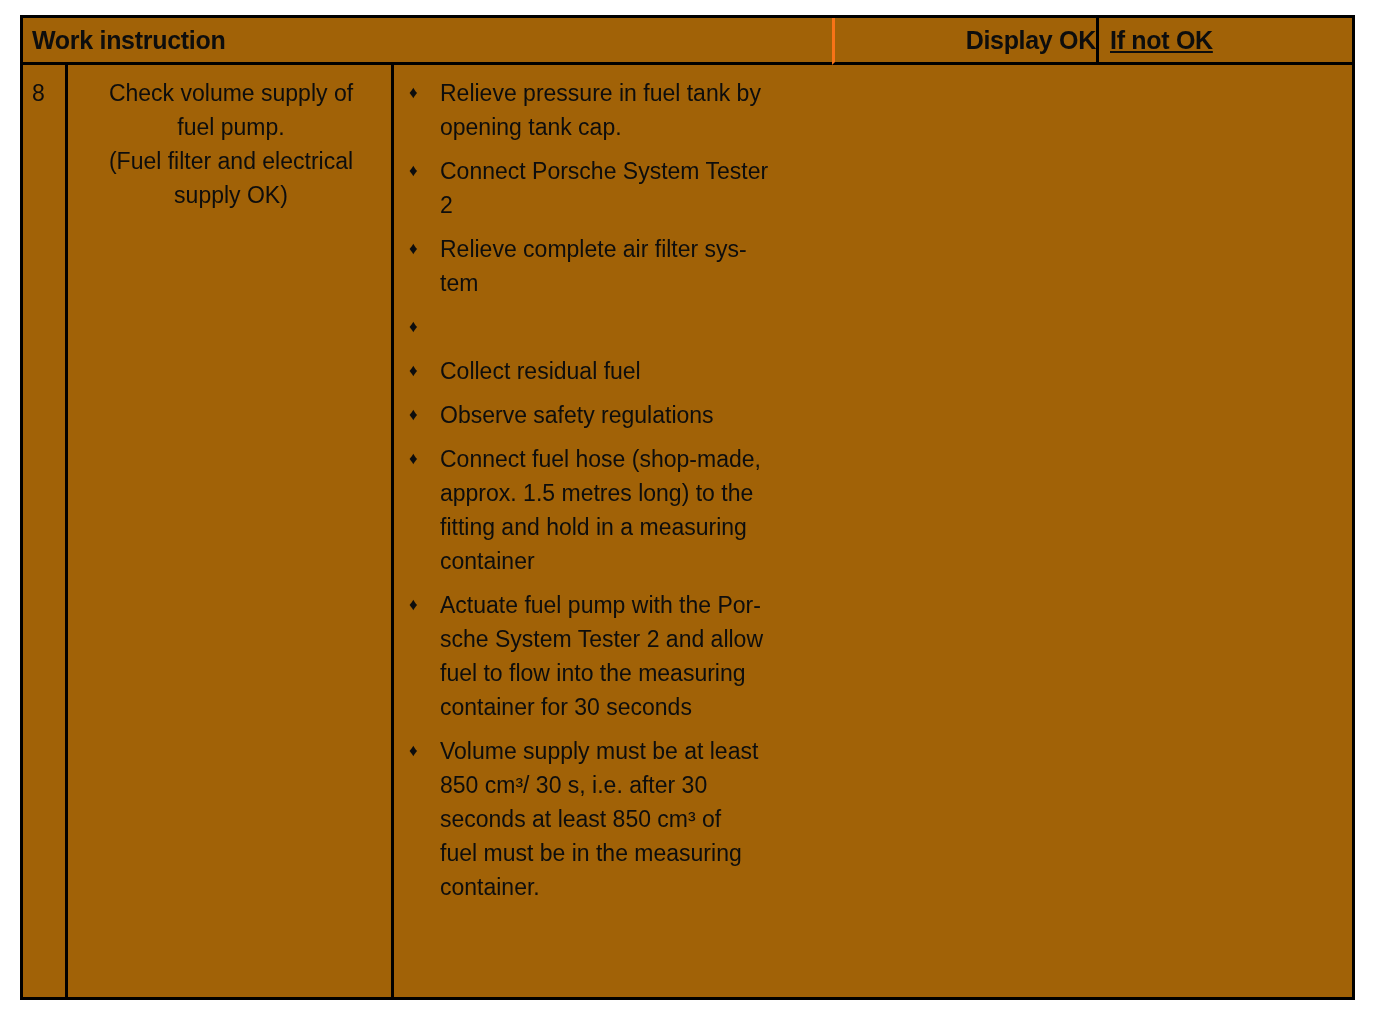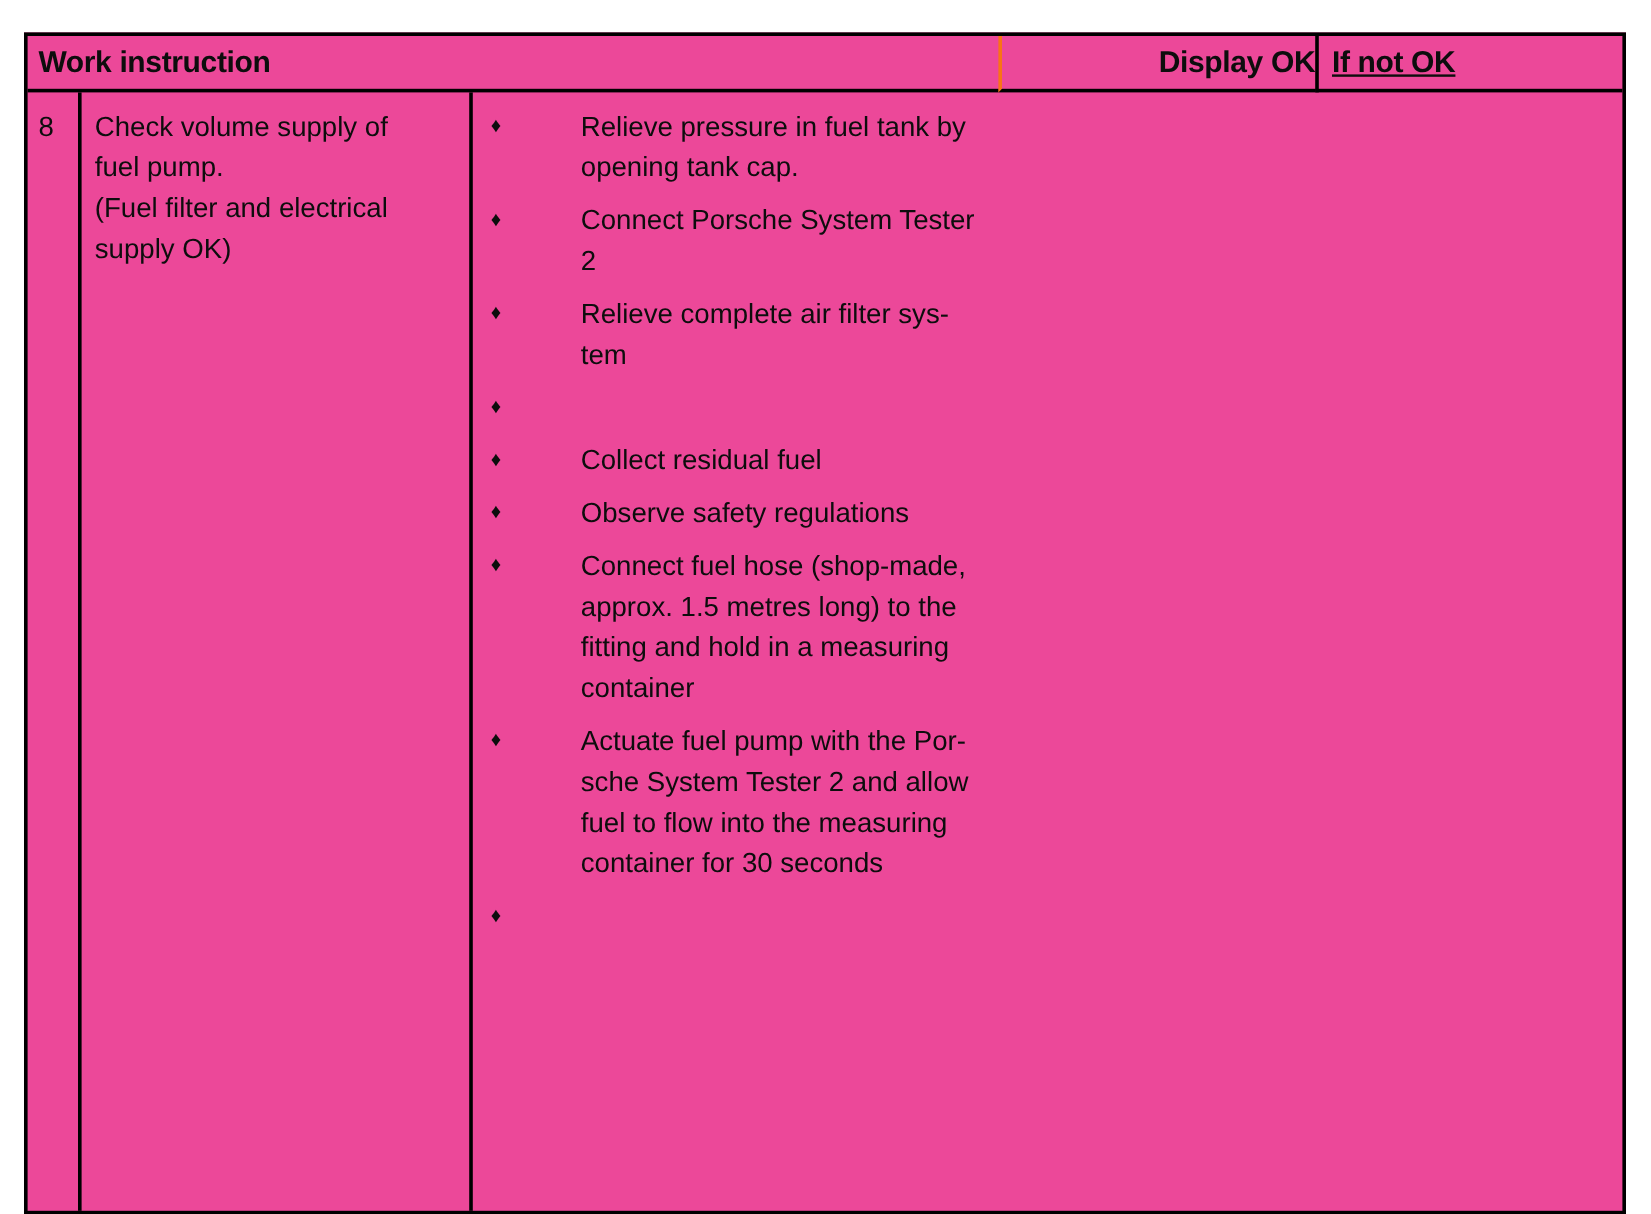--- a/index.html
+++ b/index.html
@@ -6,27 +6,27 @@
   html, body {
     width: 1376px; height: 1012px;
     background: #ffffff;
     font-family: "Liberation Sans", "DejaVu Sans", sans-serif;
     color: #0d0d0d;
   }
   .page { position: relative; width: 1376px; height: 1012px; background: #fff; }
 
   .wi-table {
     position: absolute;
-    left: 20px; top: 27px;
+    left: 20px; top: 15px;
     width: 1335px; height: 985px;
     border: 3px solid #000;
     display: grid;
     grid-template-columns: 45px 326px 438px 264px 1fr;
     grid-template-rows: 47px 1fr;
-    background: #ec4899;
+    background: #a16207;
   }
 
   
   .hcell {
     font-weight: bold;
     font-size: 25px;
     line-height: 28px;
     letter-spacing: -0.3px;
     border-bottom: 3px solid #000;
     padding: 8px 0 0 9px;
@@ -42,20 +42,21 @@
   .c-num {
     grid-column: 1; grid-row: 2;
     border-right: 3px solid #000;
     padding: 11px 0 0 9px;
   }
   .c-task {
     grid-column: 2; grid-row: 2;
     border-right: 3px solid #000;
     padding: 11px 8px 0 11px;
     white-space: pre-line;
+    text-align: center;
   }
   .c-steps {
     grid-column: 3; grid-row: 2;
     padding: 11px 6px 0 0;
   }
   .c-result {
     grid-column: 4 / 6; grid-row: 2;
     border-left: 3px solid #000;
     padding: 11px 0 0 13px;
     white-space: nowrap;
@@ -63,21 +64,21 @@
 
   
   .step { display: flex; align-items: flex-start; margin-bottom: 10px; }
   .step:last-child { margin-bottom: 0; }
   .bullet {
     flex: 0 0 46px;
     padding-left: 15px;
     font-size: 17px;
     line-height: 34px;
   }
-  .step-text { white-space: pre-line; margin-left: 44px; }
+  .step-text { white-space: pre-line; }
 
   .arrow { letter-spacing: 2px; }
 </style>
 </head>
 <body>
 
 <div class="page">
   <div class="wi-table">
 
     <div class="hcell h-work">Work instruction</div>
@@ -136,18 +137,23 @@
         <div class="step">
           <span class="bullet">♦</span>
           <span class="step-text">Actuate fuel pump with the Por-
 sche System Tester 2 and allow
 fuel to flow into the measuring
 container for 30 seconds</span>
         </div>
 
         <div class="step">
           <span class="bullet">♦</span>
+          <span class="step-text">Volume supply must be at least
+850 cm³/ 30 s, i.e. after 30
+seconds at least 850 cm³ of
+fuel must be in the measuring
+container.</span>
         </div>
       </div>
 
 
   </div>
 </div>
 
 </body></html>

